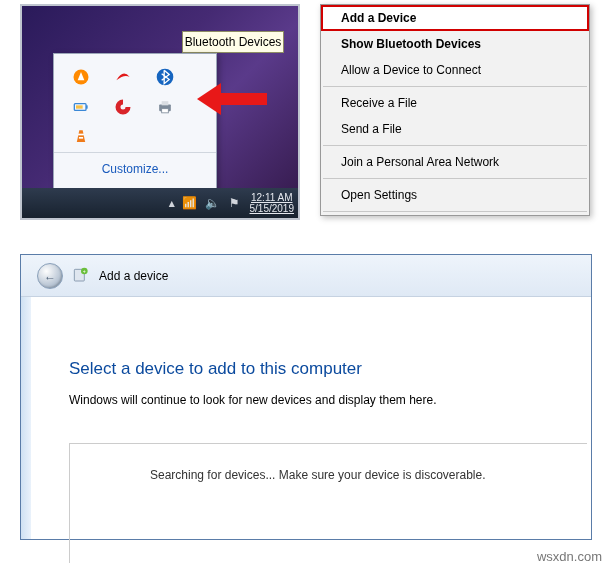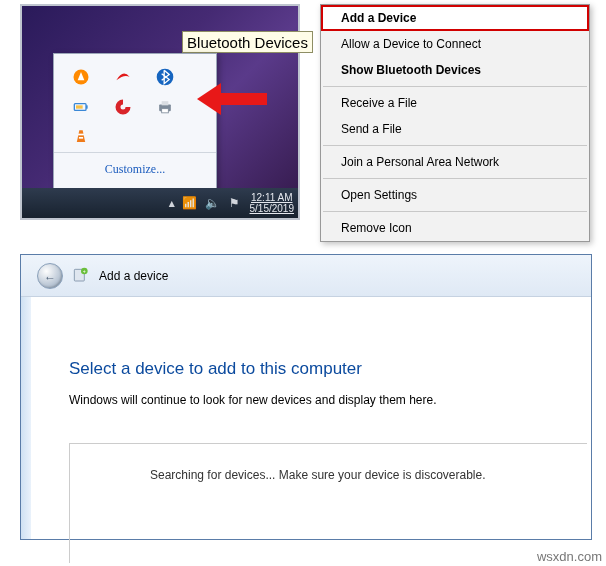--- a/index.html
+++ b/index.html
@@ -1,22 +1,22 @@
 <!DOCTYPE html>
 <html><head>
 <meta charset="utf-8">
 <style>
   * { box-sizing: border-box; }
   body { margin: 0; width: 606px; height: 566px; font-family: "Segoe UI", Tahoma, sans-serif; font-size: 12px; background: #fff; color: #000; position: relative; }
   
   
   .top { position: absolute; left: 20px; top: 4px; width: 570px; height: 222px; }
   .desktop-pane { position: absolute; left: 0; top: 0; width: 280px; height: 216px; border: 2px solid #bfc5cf; background: linear-gradient(135deg,#2a1a5a,#452a73 40%,#5a3a8a 60%,#321848); }
-  .tooltip { position: absolute; left: 160px; top: 25px; width: 131px; height: 22px; background: #fffde8; border: 1px solid #8e8e64; font-size: 15px; display: flex; align-items: center; justify-content: center; }
-  .tray-popup { position: absolute; left: 31px; top: 47px; width: 164px; height: 140px; background:#f5f7fb; border:1px solid #9ba6b8; box-shadow: 2px 2px 6px rgba(0,0,0,.3); font-family: Liberation Serif, serif; }
+  .tooltip { position: absolute; left: 160px; top: 25px; width: 102px; height: 22px; background: #fffde8; border: 1px solid #8e8e64; font-size: 12px; display: flex; align-items: center; justify-content: center; }
+  .tray-popup { position: absolute; left: 31px; top: 47px; width: 164px; height: 140px; background:#f5f7fb; border:1px solid #9ba6b8; box-shadow: 2px 2px 6px rgba(0,0,0,.3); }
   .tray-grid { display:flex; flex-wrap:wrap; padding:8px 6px 0 6px; gap:0; }
   .tico { width:42px; height:30px; display:flex; align-items:center; justify-content:center; font-size:16px; }
   .tico svg { width:20px; height:20px; }
   .tray-cust { border-top:1px solid #d0d6de; text-align:center; color:#1a5bbd; padding:9px 0 10px 0; font-size:12px; }
   .arrow { position:absolute; left:175px; top:77px; width:70px; height:30px; }
   .arrow .shaft { position:absolute; left:22px; top:10px; width:48px; height:12px; background:#e81818; }
   .arrow .head { position:absolute; left:0; top:0; width:0; height:0; border-top:16px solid transparent; border-bottom:16px solid transparent; border-right:24px solid #e81818; }
   .taskbar { position:absolute; left:0; bottom:0; right:0; height:30px; background:linear-gradient(#2e3b4e,#18222f); display:flex; align-items:center; justify-content:flex-end; padding:0 4px; color:#e5e8ee; font-size:10px; gap:10px; }
   .tb-icons { display:flex; gap:8px; align-items:center; opacity:.9; }
   .tb-icons span { font-size:12px; }
@@ -109,31 +109,30 @@
       </div>
       <div class="tb-clock">
         <div>12:11 AM</div>
         <div>5/15/2019</div>
       </div>
     </div>
   </div>
 
   <div class="ctx">
     <div class="ctx-item first">Add a Device</div>
+    <div class="ctx-item bold">Show Bluetooth Devices</div>
     <div class="ctx-item">Allow a Device to Connect</div>
-    <div class="ctx-item bold">Show Bluetooth Devices</div>
     <div class="ctx-sep"></div>
     <div class="ctx-item">Receive a File</div>
     <div class="ctx-item">Send a File</div>
     <div class="ctx-sep"></div>
     <div class="ctx-item">Join a Personal Area Network</div>
     <div class="ctx-sep"></div>
     <div class="ctx-item">Open Settings</div>
     <div class="ctx-sep"></div>
-    <div class="ctx-item">Remove Icon</div>
   </div>
 </div>
 
 <div class="win">
   <div class="win-border-left"></div>
   <div class="titlebar">
     <div class="back">←</div>
     <div class="title-ico">
       <svg viewBox="0 0 24 24">
           <rect x="4" y="4" width="12" height="14" rx="1" fill="#dfe6ef" stroke="#7b8fa6"></rect>

